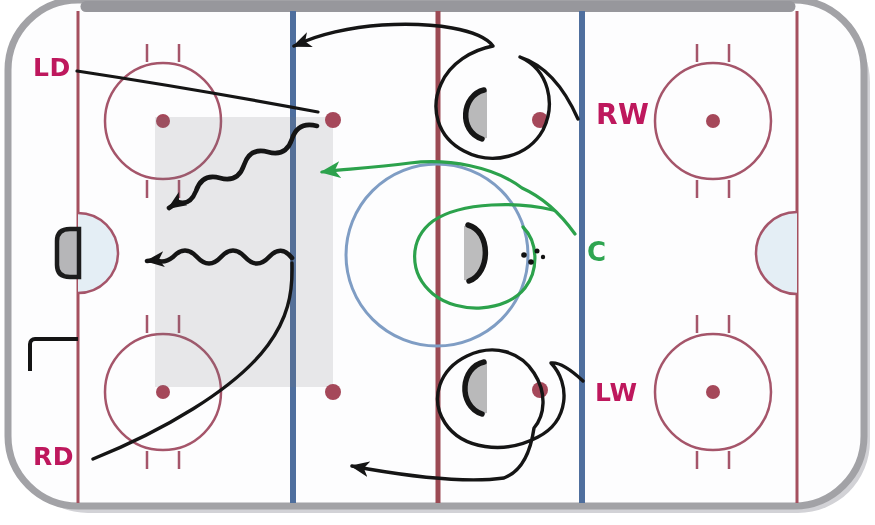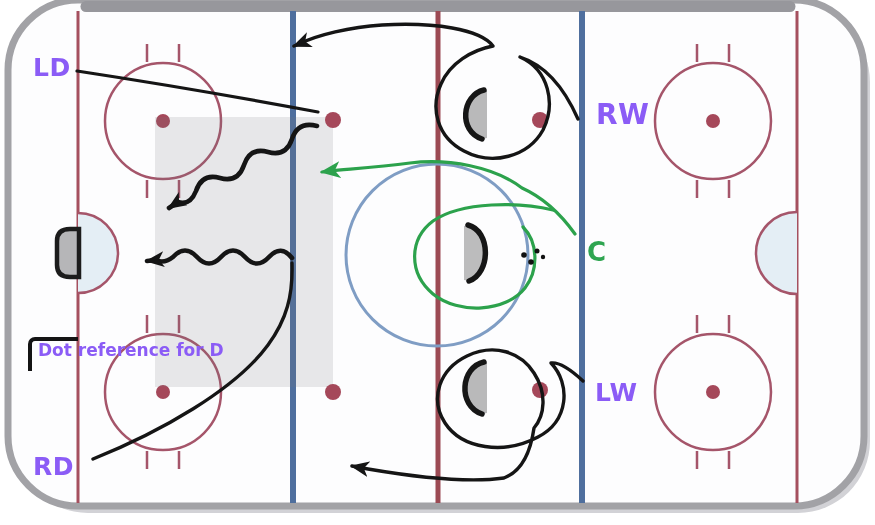--- a/index.html
+++ b/index.html
@@ -1,22 +1,22 @@
 <!DOCTYPE html>
 <html><head>
 <meta charset="utf-8">
 <style>
   html,body{margin:0;padding:0;background:#ffffff;}
   #stage{position:relative;width:875px;height:525px;overflow:hidden;background:#ffffff;
          font-family:"DejaVu Sans","Liberation Sans",sans-serif;}
   #rink-svg{position:absolute;left:0;top:0;}
-  .label{position:absolute;font-weight:bold;color:#8b5cf6;line-height:1;letter-spacing:0.5px;
+  .label{position:absolute;font-weight:bold;color:#be185d;line-height:1;letter-spacing:0.5px;
          user-select:none;white-space:nowrap;}
   .label-ld{left:33px;top:55px;font-size:25px;}
-  .label-rd{left:33px;top:454px;font-size:25px;}
+  .label-rd{left:33px;top:444px;font-size:25px;}
   .label-rw{left:596px;top:101px;font-size:28px;}
   .label-lw{left:595px;top:380px;font-size:25px;}
   .label-c{left:587px;top:239px;font-size:26px;color:#2fa551;}
   .label-annotation{left:38px;top:342px;font-size:17px;letter-spacing:0;}
   .annotation-bracket{position:absolute;left:28px;top:337px;width:46px;height:30px;
          border-left:4px solid #141414;border-top:4px solid #141414;
          border-top-left-radius:7px;}
 </style>
 </head>
 <body>
@@ -132,14 +132,13 @@
     </g>
   </svg>
 
   <div class="label label-ld">LD</div>
   <div class="label label-rd">RD</div>
   <div class="label label-rw">RW</div>
   <div class="label label-lw">LW</div>
   <div class="label label-c">C</div>
 
   <div class="annotation-bracket"></div>
-  <div class="label label-annotation">Dot reference for D</div>
 </div>
 
 </body></html>

